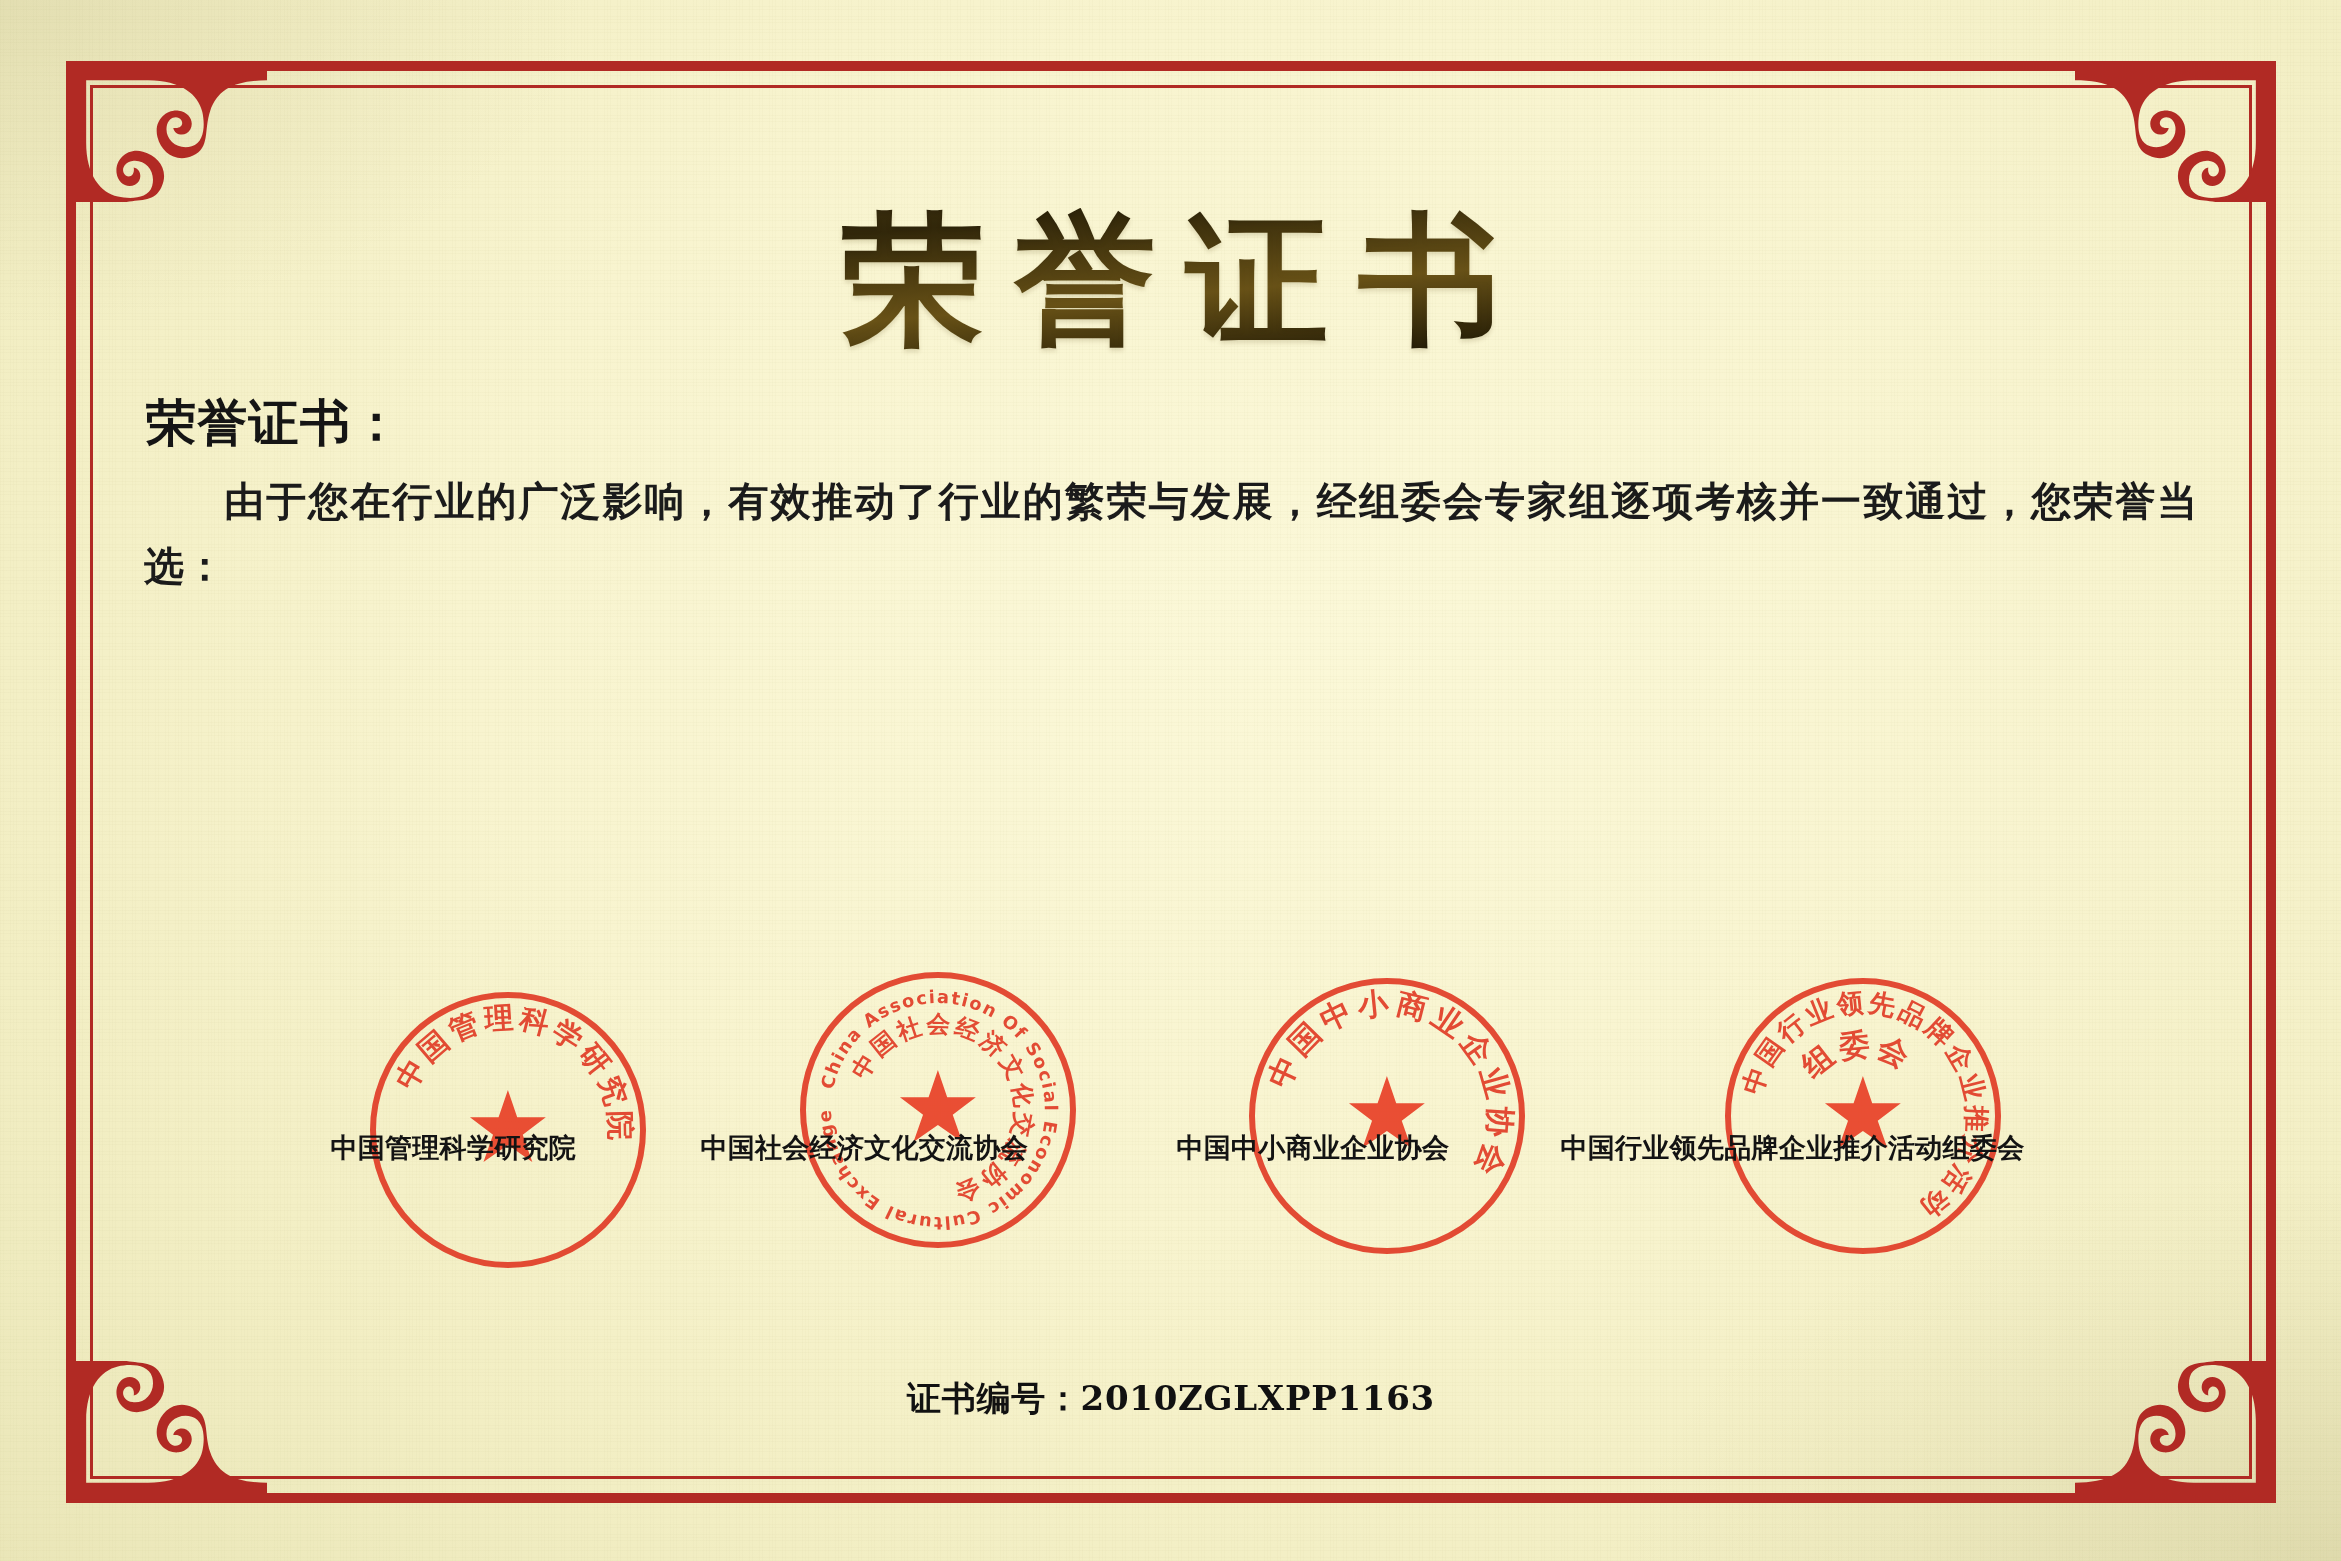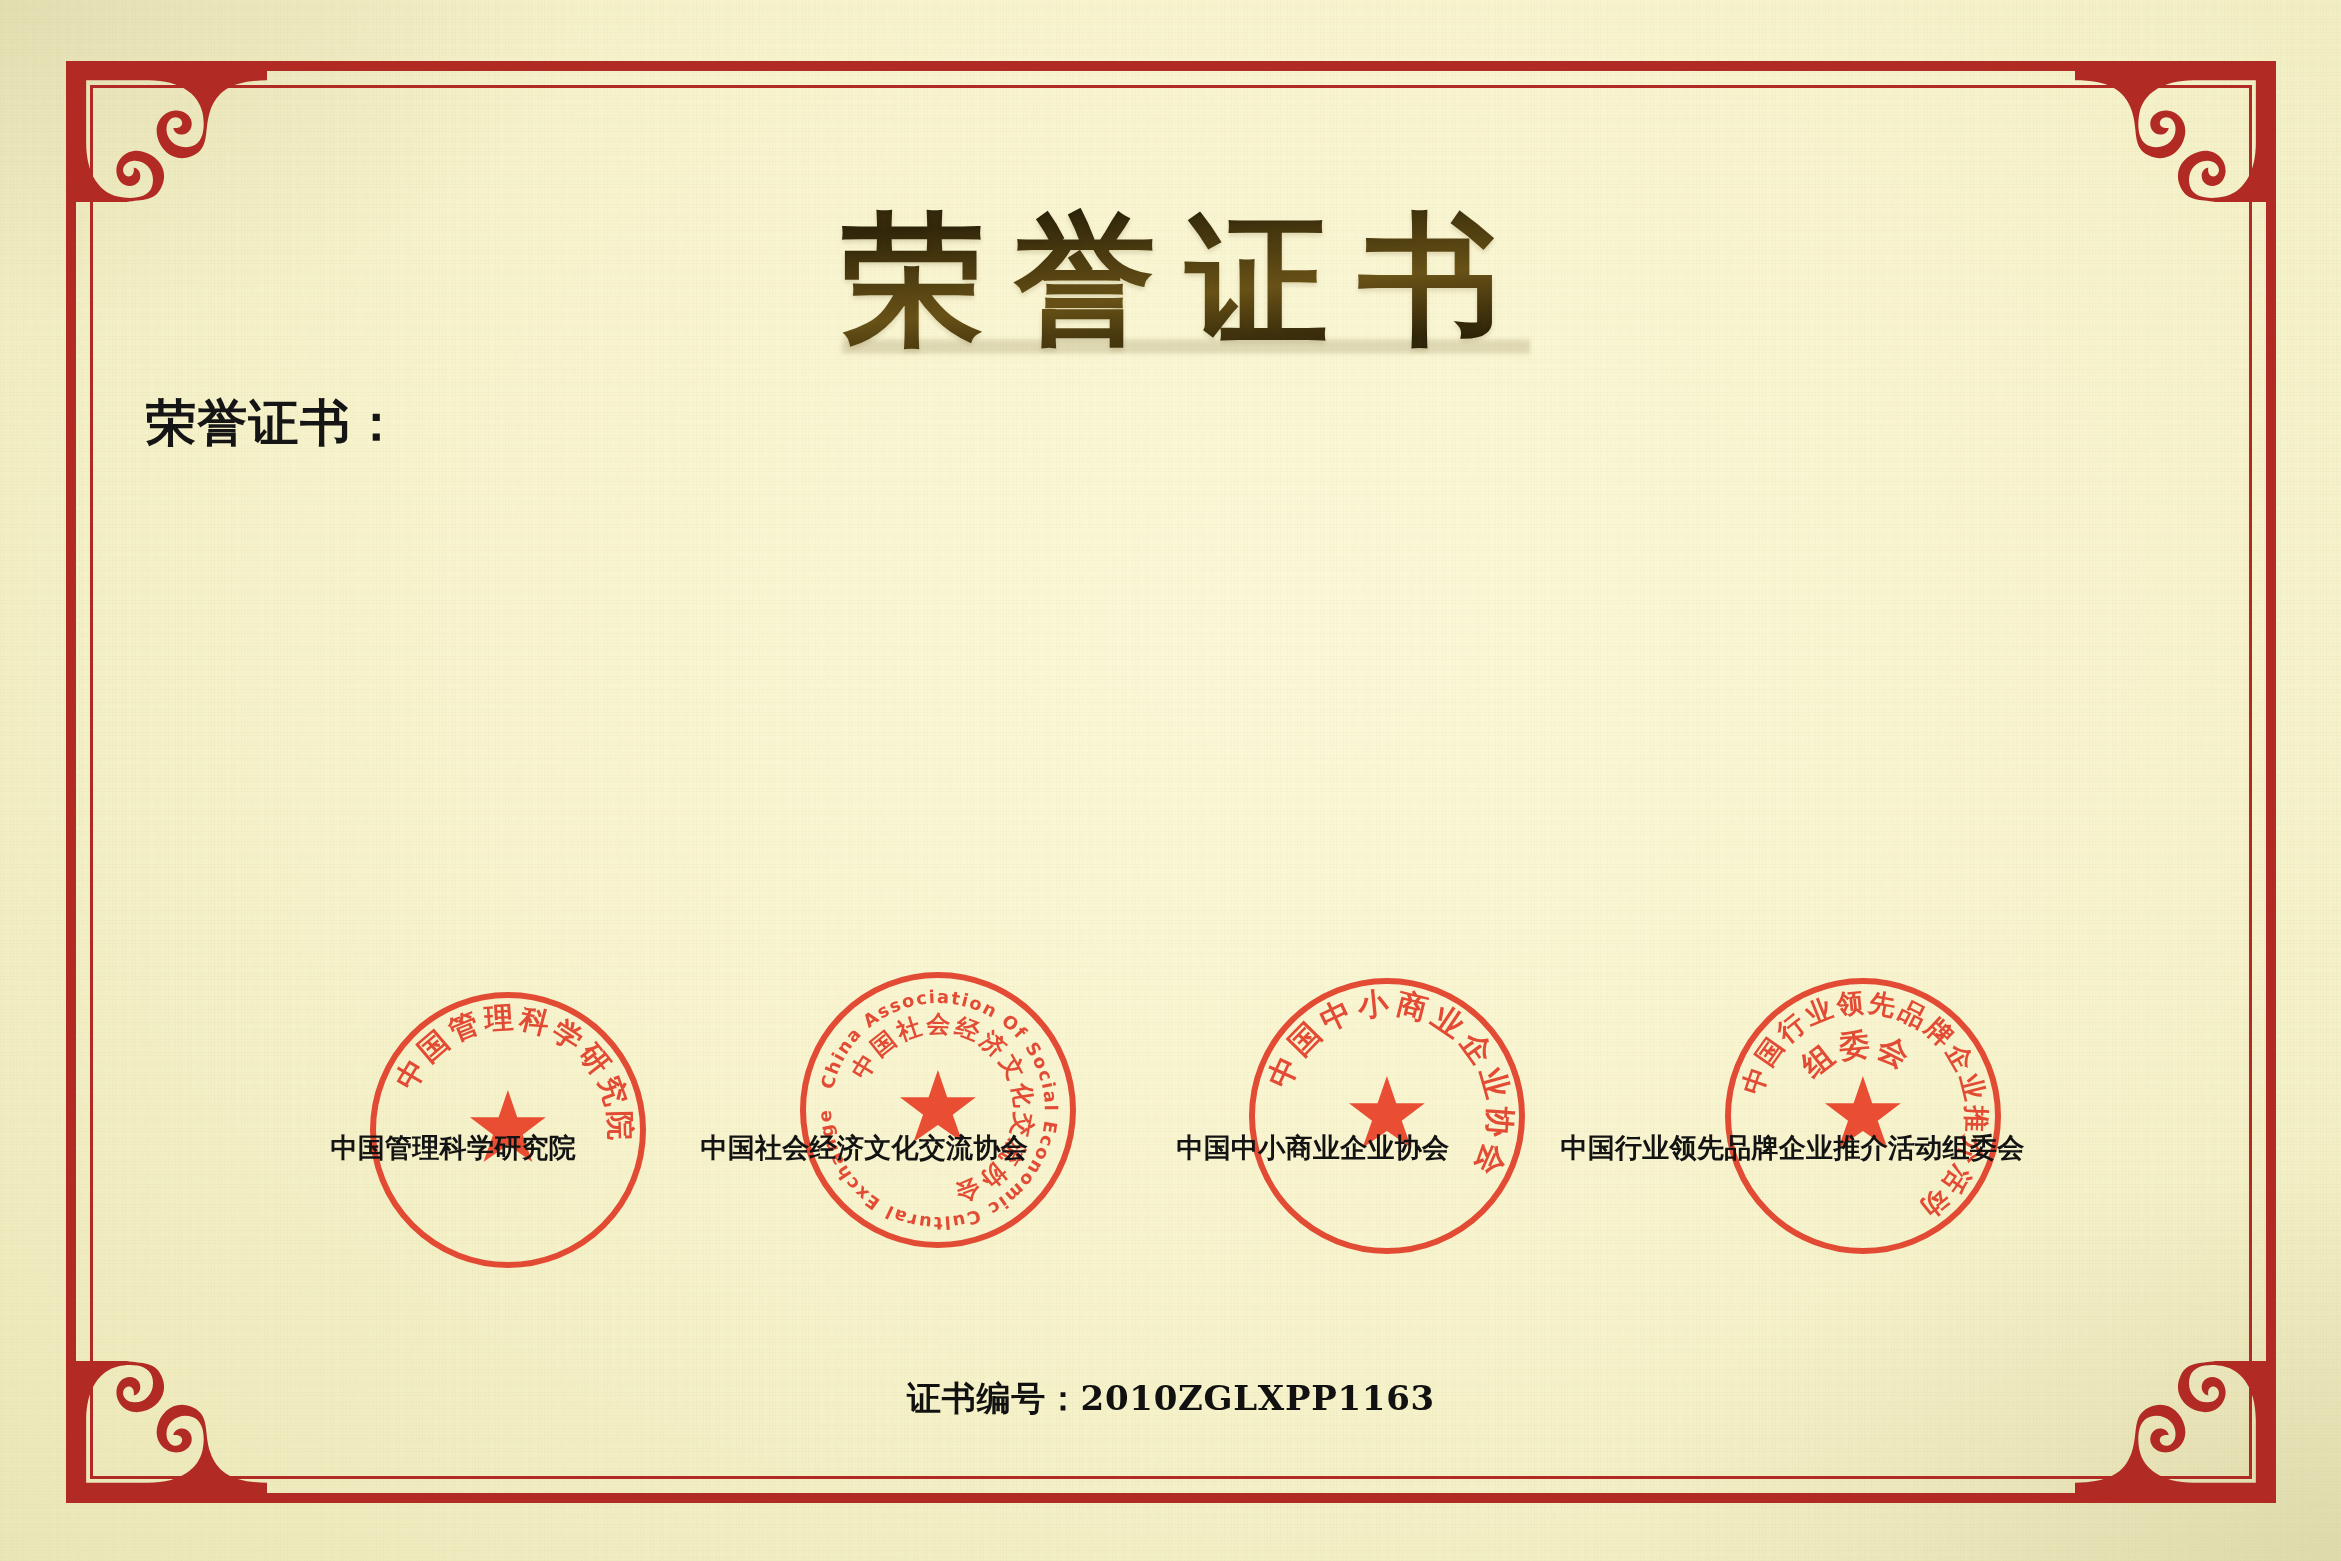--- a/index.html
+++ b/index.html
@@ -88,21 +88,20 @@
     font-weight: 700;
     letter-spacing: 30px;
     text-indent: 30px;
     line-height: 1;
     background: linear-gradient(175deg, #4a3a14 0%, #2b2209 28%, #6b5418 55%, #1d1705 78%, #5a4614 100%);
     -webkit-background-clip: text;
     background-clip: text;
     color: transparent;
     text-shadow: 0 2.6px 4px rgba(90,70,20,0.16);
     white-space: nowrap;
-    text-decoration: underline;
   }
 
   .salutation {
     position: absolute;
     top: 291px;
     left: 40px;
     font-size: 50px;
     font-weight: 700;
     color: #151515;
     letter-spacing: 1.3px;
@@ -244,20 +243,23 @@
       <path d="M0,0 L300,0 L300,26 C250,26 225,40 214,72 C204,102 214,128 188,140 C163,152 140,136 134,112 C128,88 146,70 166,72 C182,74 190,88 184,100 C178,112 160,110 158,98 C170,100 174,92 170,86 C164,78 150,82 148,96 C145,116 164,132 186,126 C206,120 206,92 202,74 C196,48 170,26 120,26 L26,26 L26,120 C26,170 48,196 74,202 C92,206 120,206 126,186 C132,164 116,145 96,148 C82,150 78,164 86,170 C92,174 100,170 98,158 C110,160 112,178 100,184 C88,190 74,182 72,166 C70,146 88,128 112,134 C136,140 152,163 140,188 C128,214 102,204 72,214 C40,225 26,250 26,300 L0,300 Z" fill="#b12a24"></path>
     </svg>
   </div>
 
   <div class="content">
 
     <div class="cert-title">荣誉证书</div>
 
     <div class="salutation">荣誉证书：</div>
 
+    <div class="body-text">
+      <span class="indent"></span><span>由于您在行业的广泛影响，有效推动了行业的繁荣与发展，经组委会专家组逐项考核并一致通过，您荣誉当选：</span>
+    </div>
 
 
     <div class="org-row">
 
       <div class="seal seal-1">
         <svg viewBox="0 0 400 400">
           <defs>
               <path id="p1" d="M200,200 m-155,0 a155,155 0 1,1 310,0 a155,155 0 1,1 -310,0"></path>
             </defs>
           <text font-size="44" font-weight="700" letter-spacing="6">

